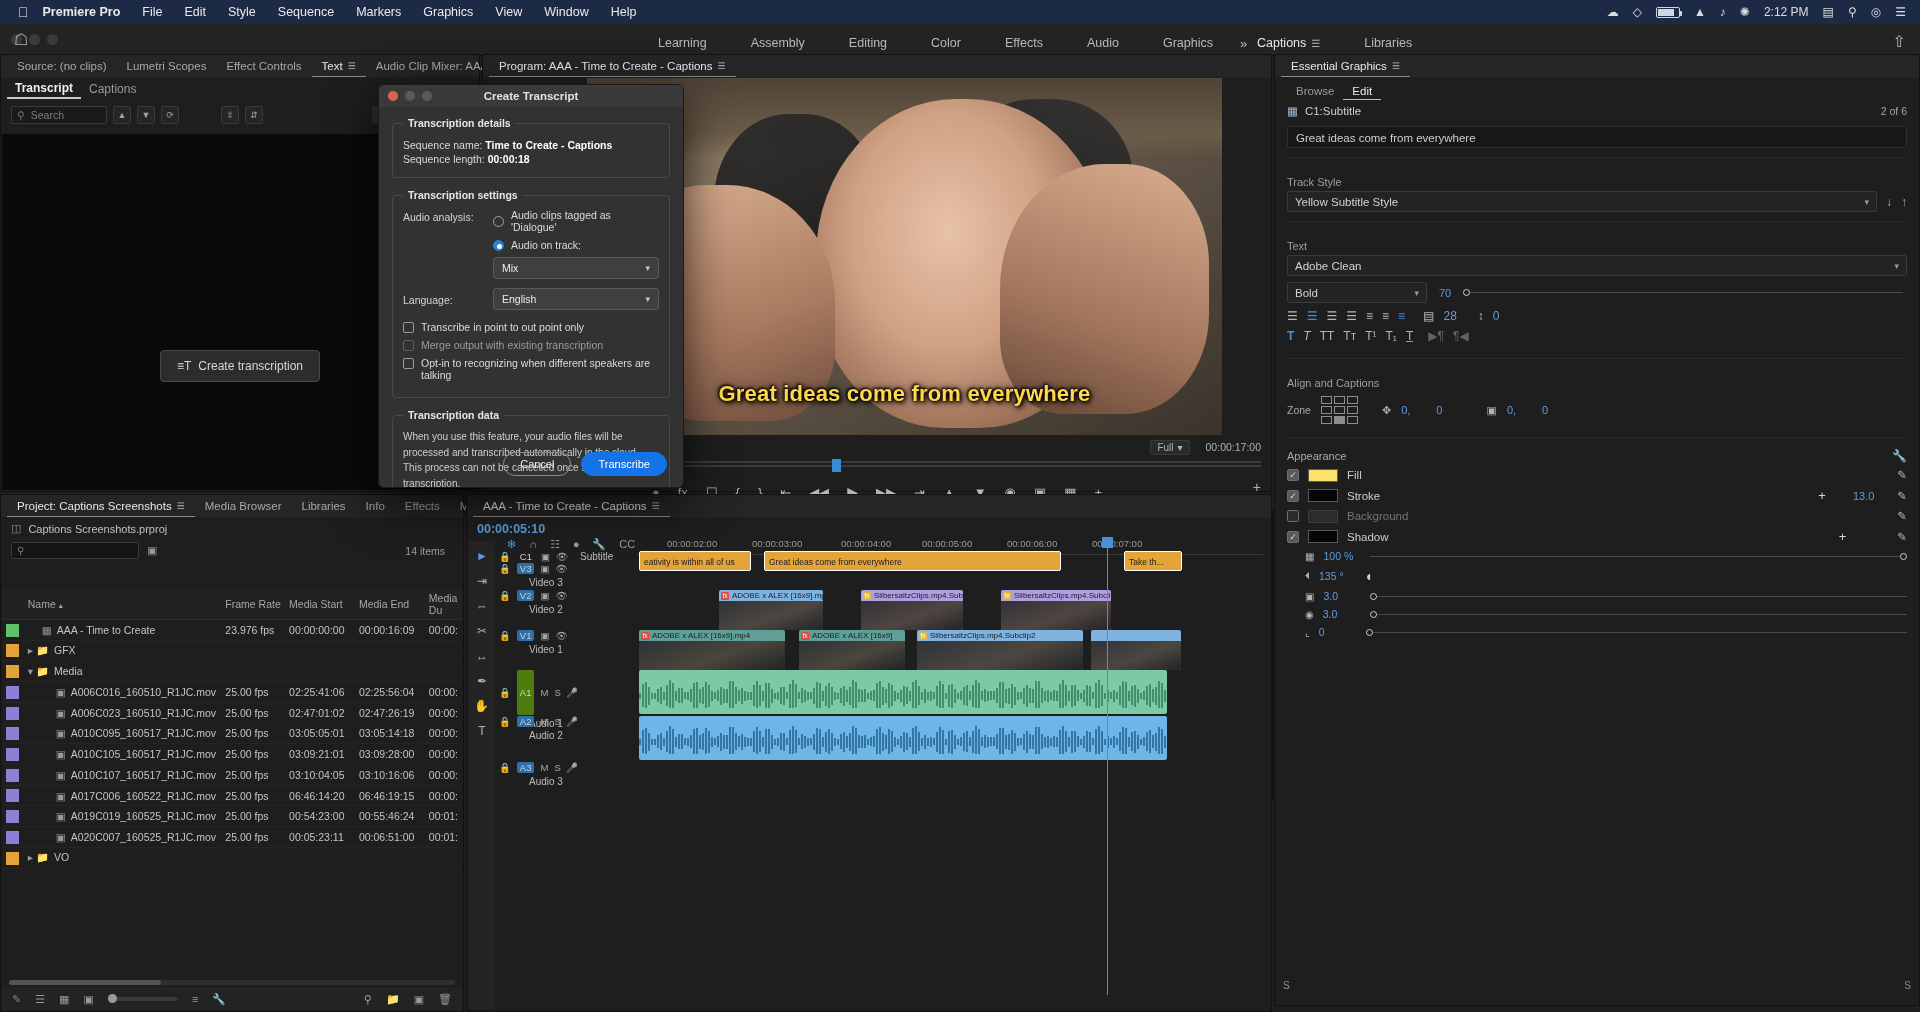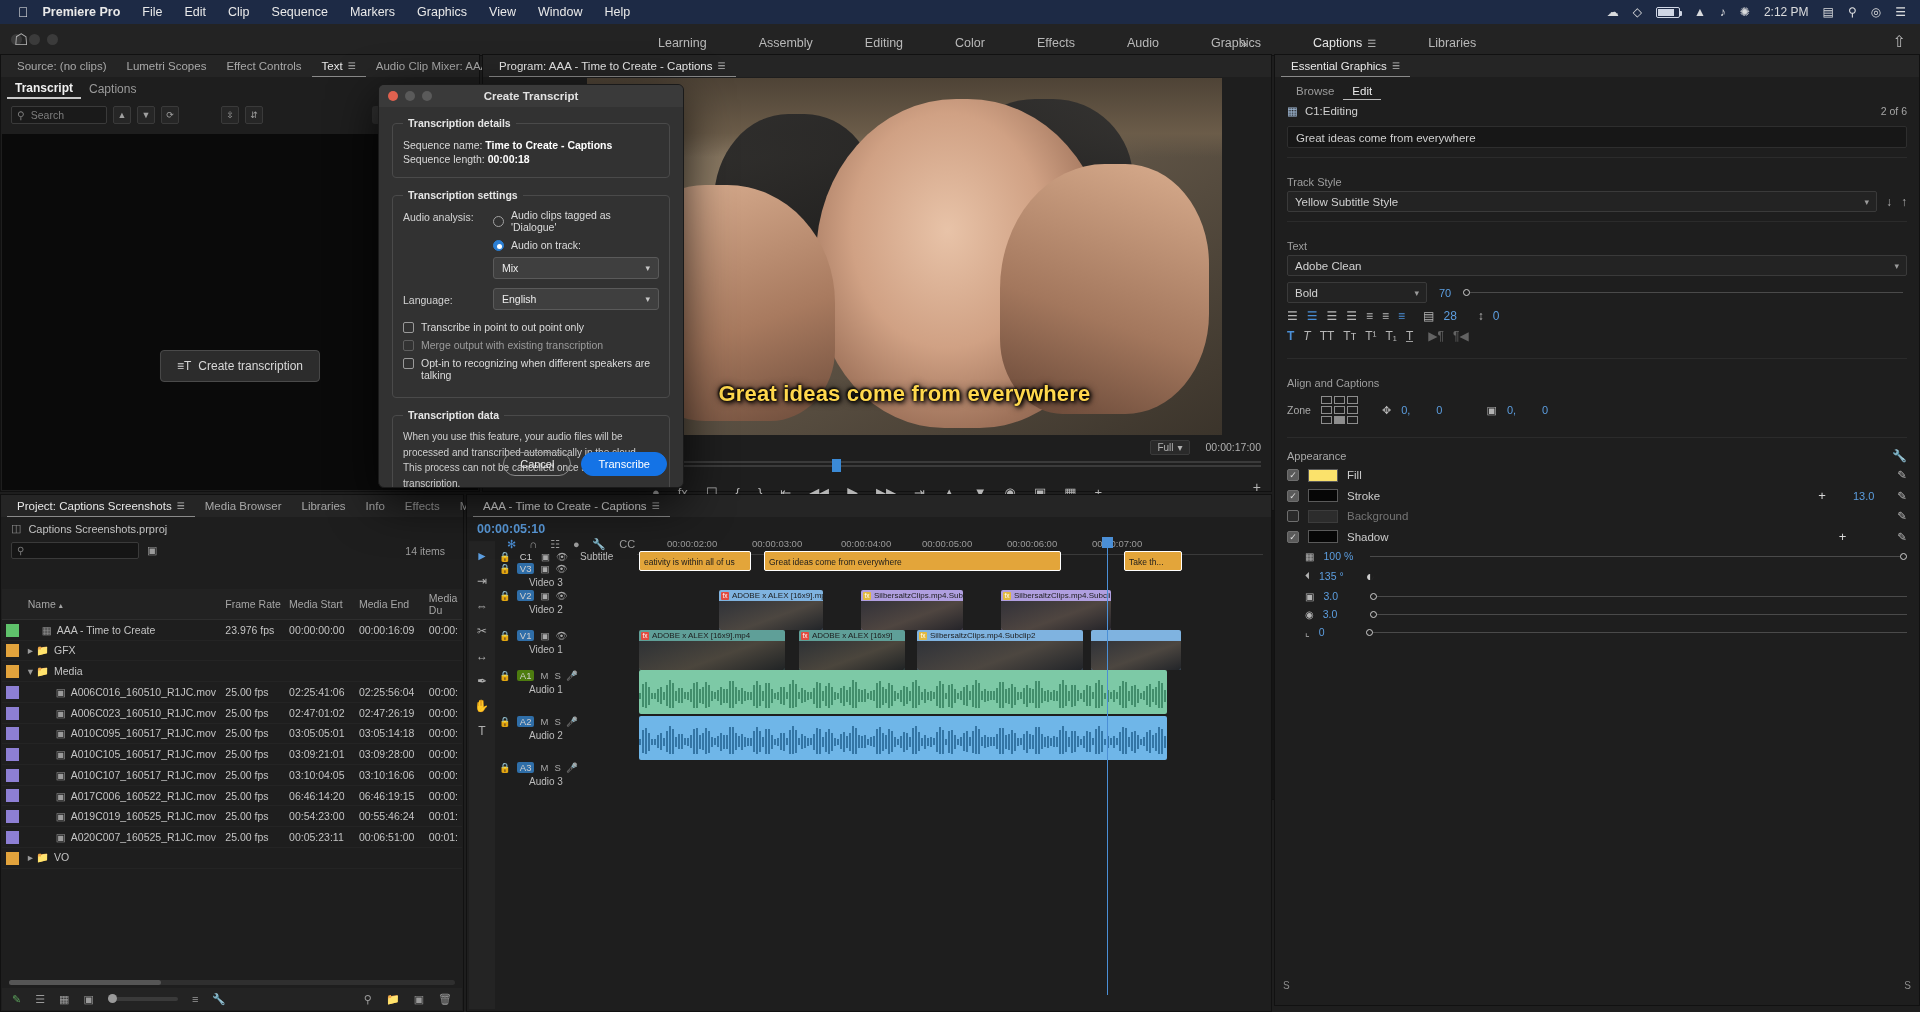--- a/index.html
+++ b/index.html
@@ -32,21 +32,21 @@
   .ws-bar {
     position: absolute; top: 24px; left: 0; width: 1920px; height: 32px;
     background: #232323; border-bottom: 1px solid #111;
     display: flex; align-items: center;
   }
   .traffic { display: flex; gap: 7px; padding-left: 11px; }
   .traffic span { width: 11px; height: 11px; border-radius: 50%; background: #3b3b3b; }
   .home-ico { position: absolute; left: 14px; top: 30px; font-size: 16px; color: #b4b4b4; }
   .ws-tabs {
     position: absolute; top: 32px; left: 640px; display: flex; align-items: center;
-    gap: 16px; font-size: 12.5px; color: #b9b9b9;
+    gap: 8px; font-size: 12.5px; color: #b9b9b9;
   }
   .ws-tabs .wt { padding: 4px 18px; white-space: nowrap; }
   .ws-tabs .wt.active { color: #e6e6e6; }
   .ws-tabs .wt .hb { font-size: 10px; margin-left: 5px; opacity: .7; }
   .ws-more { position: absolute; top: 36px; left: 1240px; font-size: 13px; color: #b9b9b9; }
   .ws-export { position: absolute; top: 32px; right: 14px; font-size: 16px; color: #b9b9b9; }
 
   
   .panel { position: absolute; background: #1e1e1e; border: 1px solid #111; }
   .panel-head {
@@ -221,21 +221,21 @@
 </head>
 <body>
 
 <div id="app">
 
   <div class="mac-bar">
     <span class="apple-logo"></span>
     <span class="mi bold">Premiere Pro</span>
     <span class="mi">File</span>
     <span class="mi">Edit</span>
-    <span class="mi">Clip</span>
+    <span class="mi">Style</span>
     <span class="mi">Sequence</span>
     <span class="mi">Markers</span>
     <span class="mi">Graphics</span>
     <span class="mi">View</span>
     <span class="mi">Window</span>
     <span class="mi">Help</span>
     <span class="mac-right">
       <span class="ic">☁</span>
       <span class="ic">◇</span>
       <span class="batt">
@@ -364,21 +364,21 @@
           <span>Essential Graphics</span>
           <span class="hb">☰</span>
         </span>
     </div>
     <div class="eg-sub">
       <span class="s">Browse</span>
       <span class="s active">Edit</span>
     </div>
     <div class="eg-row">
       <span style="margin-right:7px;color:#9fb8d4">▦</span>
-      <span>C1:Editing</span>
+      <span>C1:Subtitle</span>
       <span style="margin-left:auto;font-size:10.5px;color:#a5a5a5">2 of 6</span>
     </div>
     <div class="eg-textbox">Great ideas come from everywhere</div>
     <div class="divider"></div>
     <div class="eg-label">Track Style</div>
     <div style="display:flex;align-items:center;gap:9px;padding:0 12px;">
       <div class="sel" style="flex:1">
         <span>Yellow Subtitle Style</span>
         <span class="cv">▾</span>
       </div>
@@ -748,21 +748,21 @@
             <span>🔒</span>
             <span style="color:#cfcfcf;background:#2f6ea8;padding:0 3px;border-radius:2px">V1</span>
             <span>▣</span>
             <span>👁</span>
           </div>
           <div class="th-name" style="padding-left:34px;margin-top:3px">Video 1</div>
         </div>
         <div class="track-head" style="top: 175px;">
           <div class="th-row">
             <span>🔒</span>
-            <span style="color:#cfcfcf;background:#4d7c0f;padding:0 3px;border-radius:2px">A1</span>
+            <span style="color:#cfcfcf;background:#4d7c0f;padding:17px 3px;border-radius:2px">A1</span>
             <span>M</span>
             <span>S</span>
             <span>🎤</span>
           </div>
           <div class="th-name" style="padding-left:34px;margin-top:3px">Audio 1</div>
         </div>
         <div class="track-head" style="top: 221px;">
           <div class="th-row">
             <span>🔒</span>
             <span style="color:#cfcfcf;background:#2f6ea8;padding:0 3px;border-radius:2px">A2</span>

